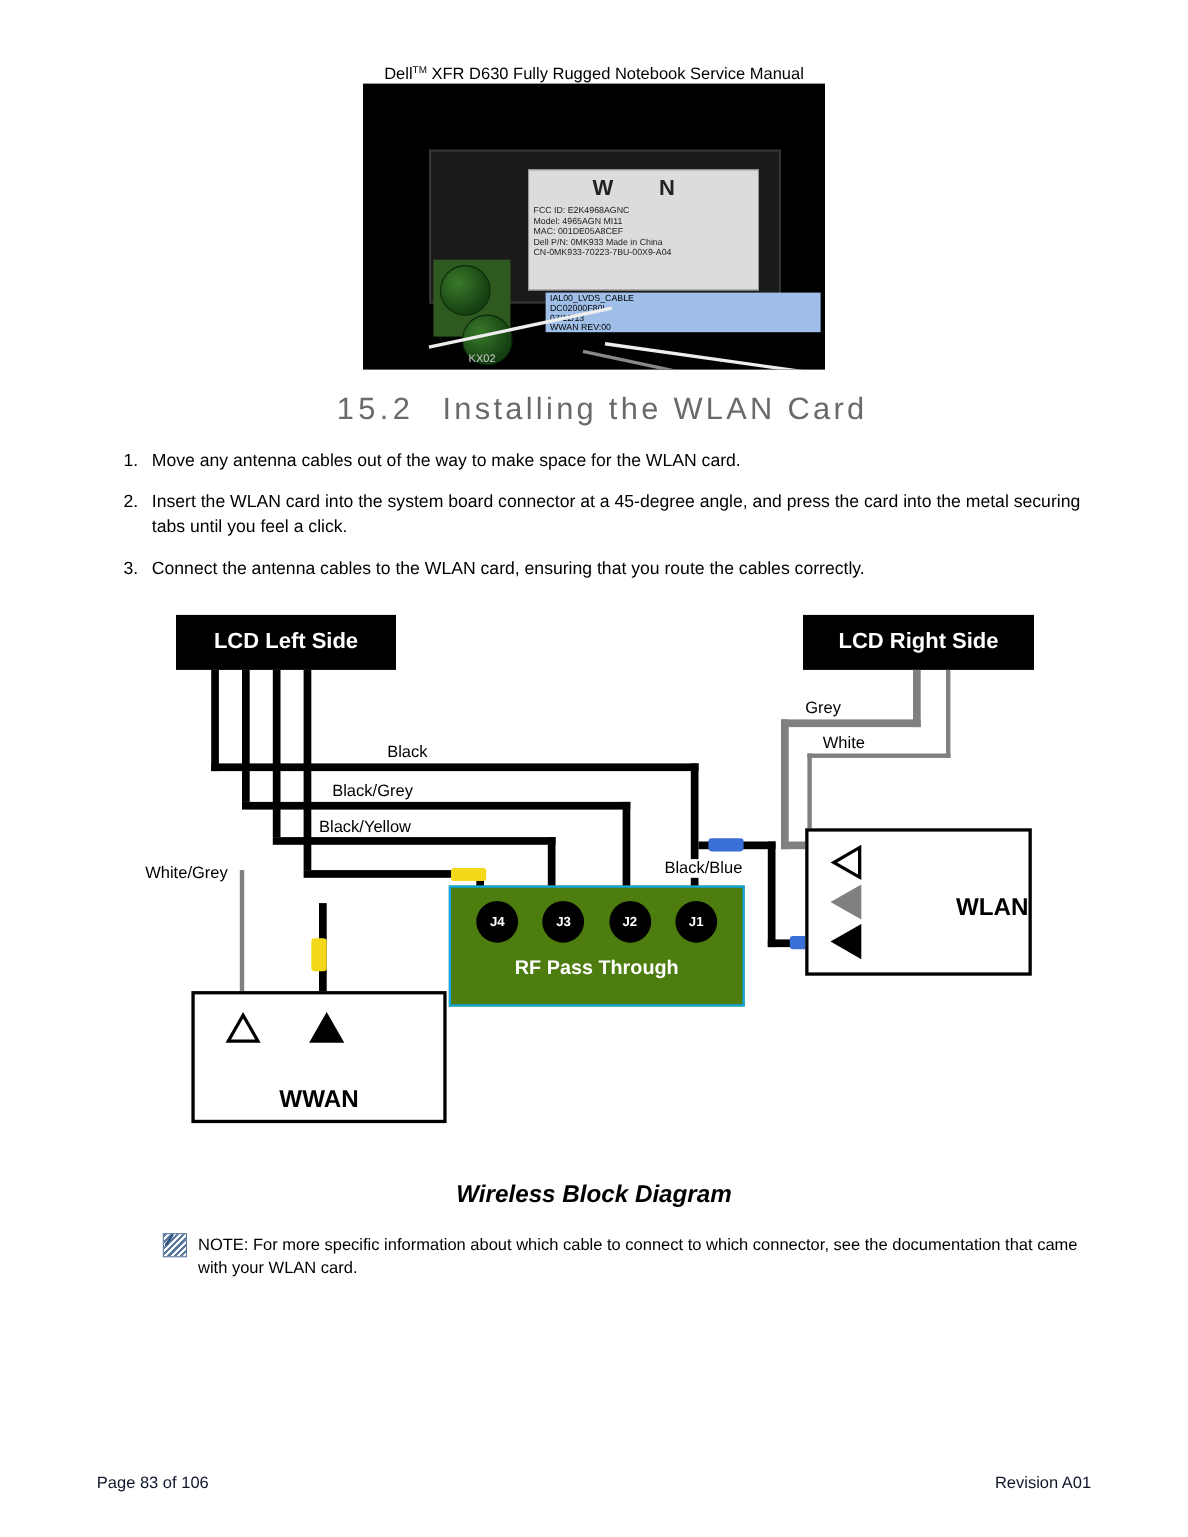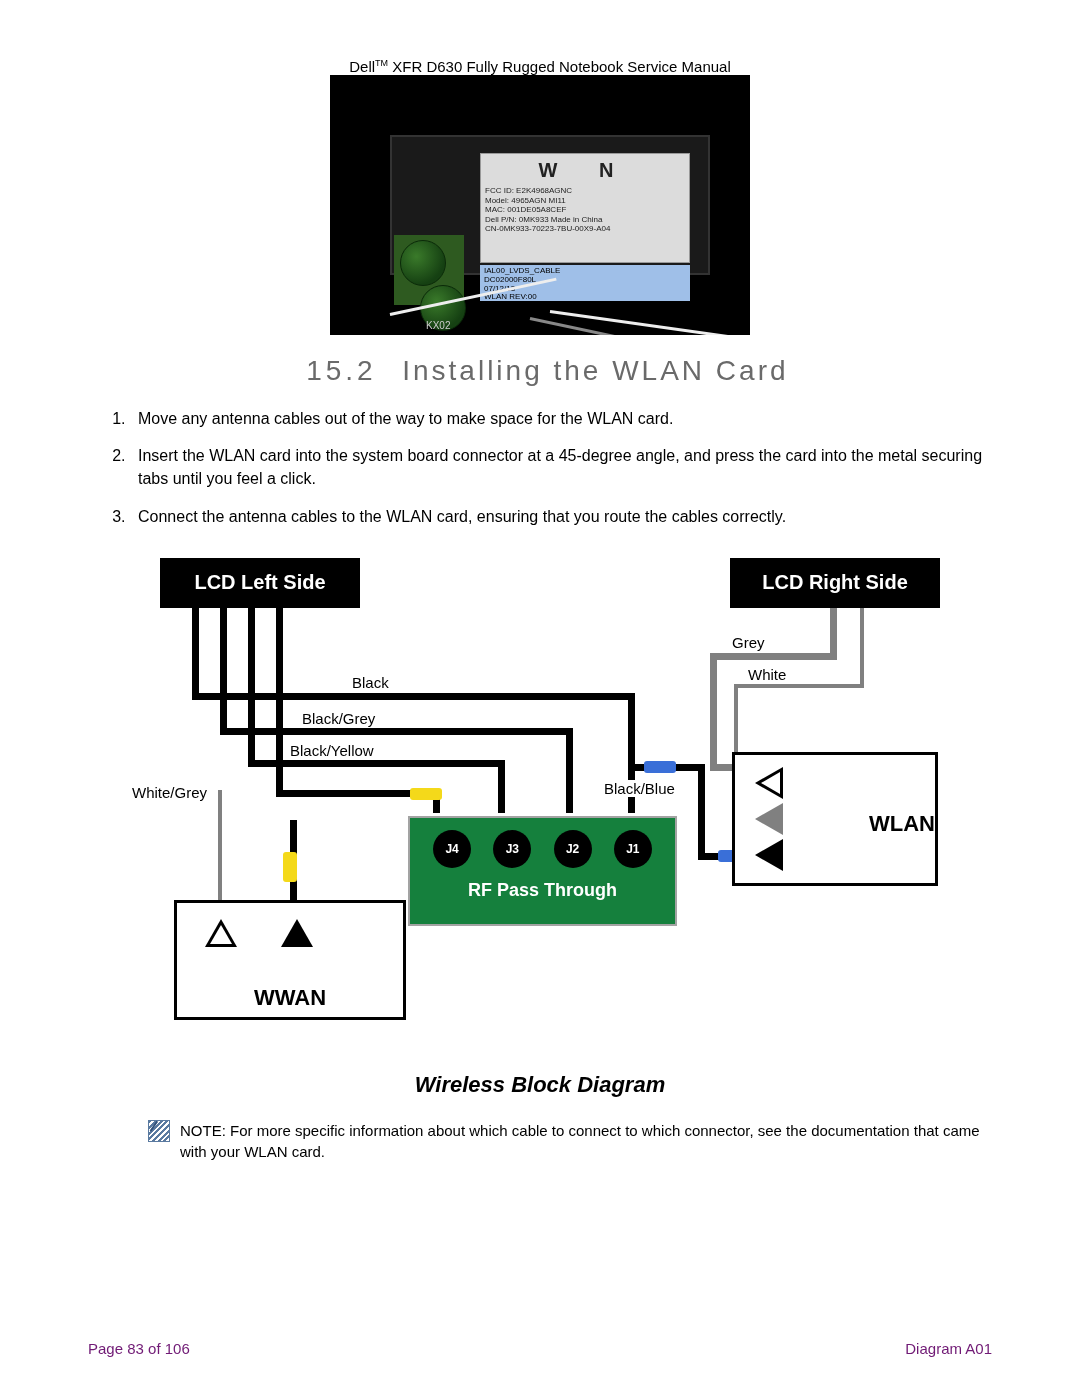--- a/index.html
+++ b/index.html
@@ -56,22 +56,22 @@
   }
   .photo .wlan-card .big-w {
     font-size: 20px;
     font-weight: bold;
     letter-spacing: 18px;
     text-align: center;
     margin-bottom: 4px;
   }
   .photo .label-strip {
     position: absolute;
-    left: 150px; top: 190px;
-    width: 210px; height: 36px;
+    left: 166px; top: 190px;
+    width: 250px; height: 36px;
     background: #9fbfe8;
     font-size: 8px;
     color: #000;
     padding: 2px 4px;
     box-sizing: border-box;
     line-height: 1.1;
   }
   .photo .pcb-left {
     position: absolute; left: 64px; top: 160px;
     width: 70px; height: 70px;
@@ -139,24 +139,24 @@
     display: flex;
     align-items: center;
     justify-content: center;
     font-size: 20px;
   }
   .lcd-left { left: 30px; top: 6px; width: 200px; height: 50px; }
   .lcd-right { right: 10px; top: 6px; width: 210px; height: 50px; }
 
   .rf-box {
     position: absolute;
-    left: 278px; top: 264px;
+    left: 278px; top: 252px;
     width: 265px; height: 106px;
-    background: #15803d;
-    border: 2px solid #a3a3a3;
+    background: #4d7c0f;
+    border: 2px solid #0ea5e9;
     color: #fff;
     font-family: Arial, sans-serif;
     font-weight: bold;
     font-size: 18px;
     text-align: center;
   }
   .rf-box .jacks {
     display: flex;
     justify-content: space-around;
     padding: 12px 12px 0 12px;
@@ -265,21 +265,21 @@
     border-left: 2px solid #30507a;
     transform: rotate(35deg);
   }
 
   .footer {
     position: absolute;
     left: 88px; right: 88px; bottom: 40px;
     display: flex;
     justify-content: space-between;
     font-size: 15px;
-    color: #701a75;
+    color: #0f172a;
   }
 </style>
 </head>
 <body>
 
 <div class="page">
 
   <div class="header-line">
     <span>Dell</span><sup>TM</sup><span> XFR D630 Fully Rugged Notebook Service Manual</span>
   </div>
@@ -296,21 +296,21 @@
         <div>FCC ID: E2K4968AGNC</div>
         <div>Model: 4965AGN MI11</div>
         <div>MAC: 001DE05A8CEF</div>
         <div>Dell P/N: 0MK933    Made in China</div>
         <div>CN-0MK933-70223-7BU-00X9-A04</div>
       </div>
       <div class="label-strip">
         <div>IAL00_LVDS_CABLE</div>
         <div>DC02000F80L</div>
         <div>07/12/13</div>
-        <div>WLAN REV:00</div>
+        <div>WWAN REV:00</div>
       </div>
       <div class="cable c1"></div>
       <div class="cable c2"></div>
       <div class="cable c3"></div>
     </div>
   </div>
 
   <h2 class="section">
     <span class="num">15.2</span>
     <span>Installing the WLAN Card</span>
@@ -398,16 +398,16 @@
 
   <div class="caption">Wireless Block Diagram</div>
 
   <div class="note-row">
     <div class="note-icon"></div>
     <div>NOTE: For more specific information about which cable to connect to which connector, see the documentation that came with your WLAN card.</div>
   </div>
 
   <div class="footer">
     <span>Page 83 of 106</span>
-    <span>Diagram A01</span>
+    <span>Revision A01</span>
   </div>
 
 </div>
 
 </body></html>

